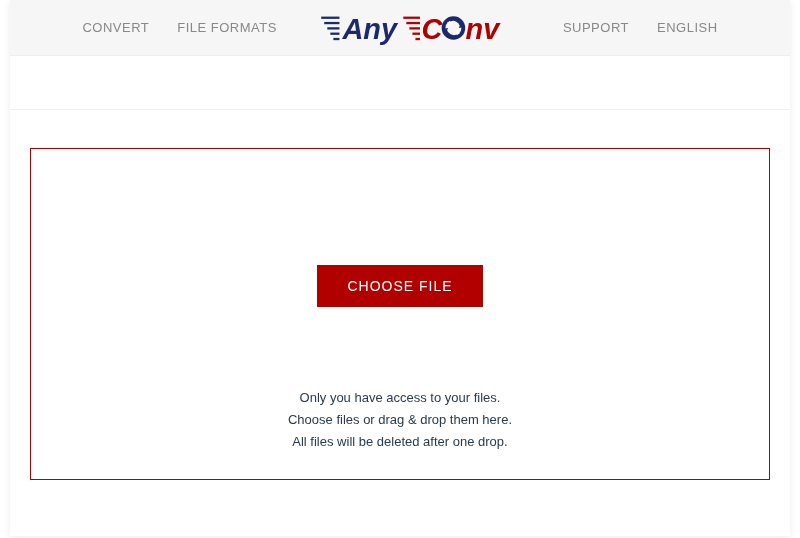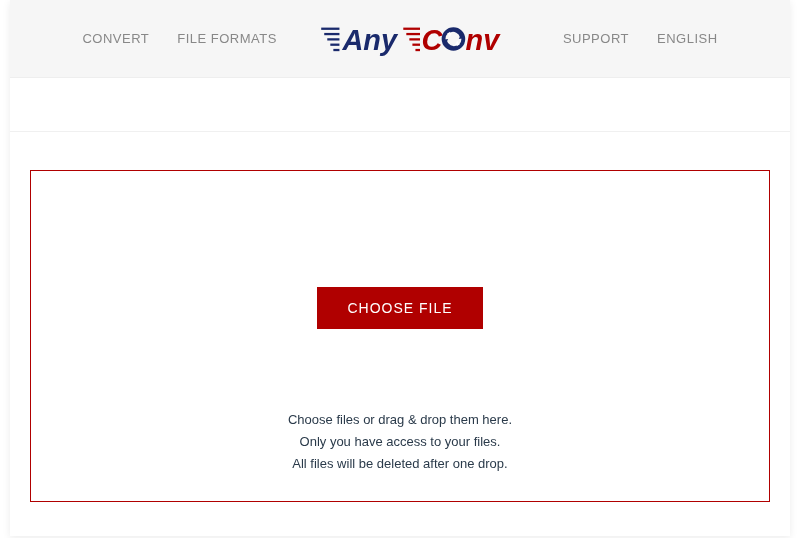--- a/index.html
+++ b/index.html
@@ -16,21 +16,21 @@
     }
     .page-wrapper {
       width: 780px;
       margin: 0 auto;
       box-shadow: 0 2px 8px rgba(0,0,0,0.08);
       background: #ffffff;
       min-height: 536px;
     }
     .header {
       background: #f6f6f6;
-      height: 78px;
+      height: 56px;
       display: flex;
       align-items: center;
       justify-content: center;
       gap: 28px;
       border-bottom: 1px solid #eeeeee;
     }
     .nav-item {
       color: #888888;
       font-size: 13px;
       letter-spacing: 0.5px;
@@ -133,19 +133,19 @@
     <div class="nav-item">SUPPORT</div>
     <div class="nav-item">ENGLISH</div>
   </div>
 
   <div class="subheader"></div>
 
   <div class="main">
     <div class="dropzone">
       <button class="choose-button">CHOOSE FILE</button>
       <div class="info-text">
+        <span class="info-line">Only you have access to your files.</span>
         <span class="info-line">Choose files or drag &amp; drop them here.</span>
-        <span class="info-line">Only you have access to your files.</span>
         <span class="info-line">All files will be deleted after one drop.</span>
       </div>
     </div>
   </div>
 </div>
 
 </body></html>

